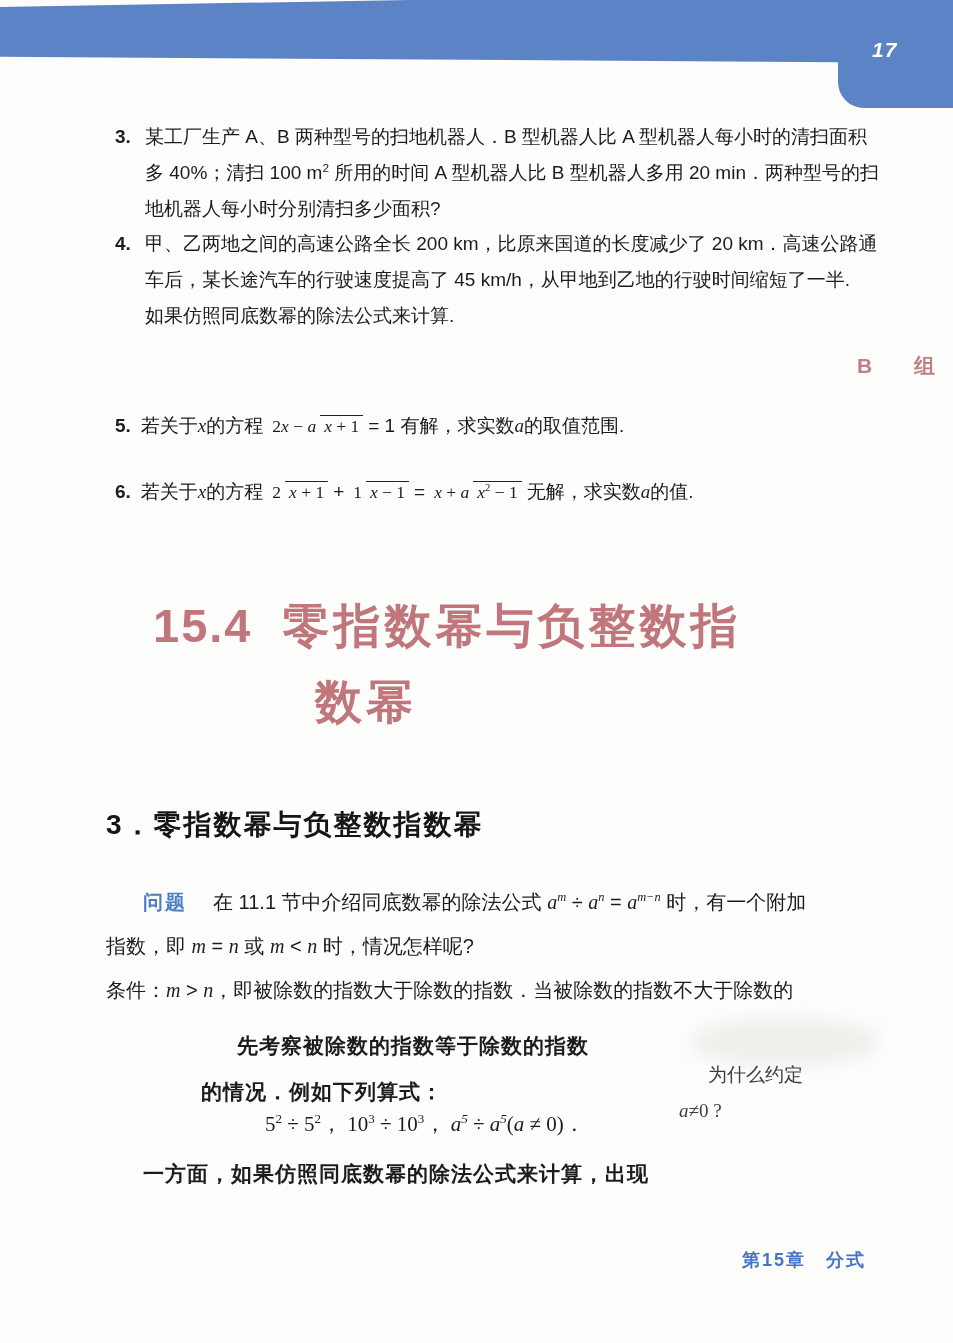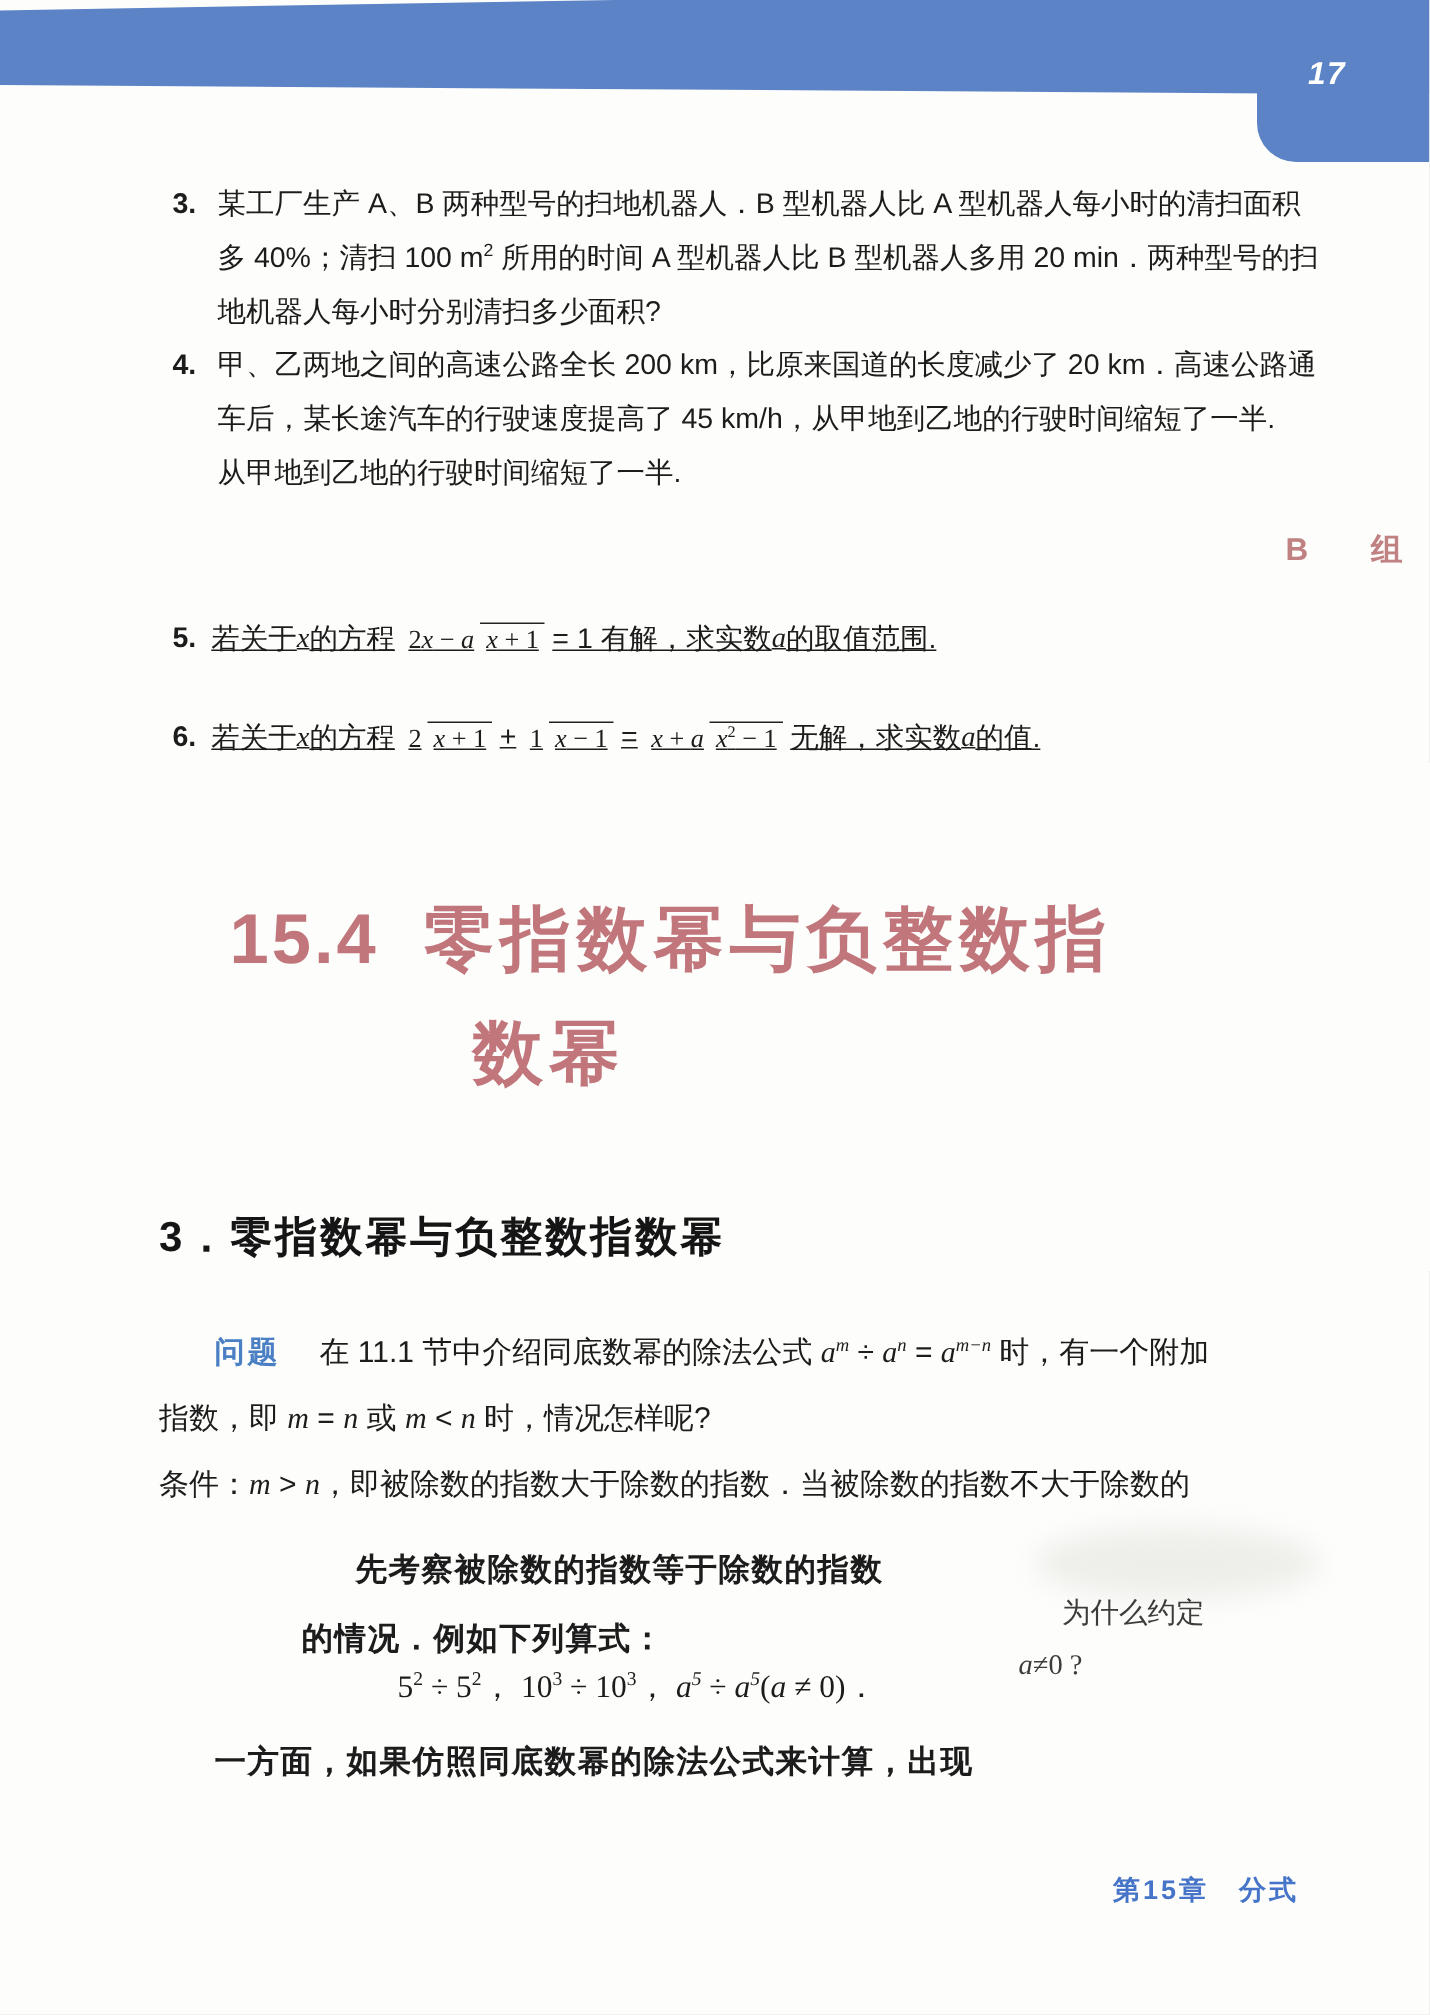--- a/index.html
+++ b/index.html
@@ -29,21 +29,21 @@
   .problem{position:absolute;}
   .problem .lines{margin-left:30px;}
   .mi{font-family:"Liberation Serif", serif; font-style:italic;}
   .serif{font-family:"Liberation Serif", serif;}
   sup{font-size:0.62em; line-height:0; vertical-align:super;}
   .frac{display:inline-flex; flex-direction:row; align-items:flex-end;
         vertical-align:middle; margin:0 5px; font-size:0.92em; line-height:1.25;
         font-family:"Liberation Serif", serif;}
   .frac .den{border-top:1.6px solid #222; padding:0 4px;}
   .frac .num{padding:0 4px;}
-  .mathline{display:flex; align-items:center; font-size:19px; white-space:nowrap;text-decoration:underline;}
+  .mathline{display:flex; align-items:center; font-size:19px; white-space:nowrap;}
   
   .group-label{
     position:absolute; left:0; width:953px; top:352px; text-align:right;
     color:#c08183; font-weight:700; font-size:21px; letter-spacing:18px;
   }
   .section-title{
     position:absolute; left:105px; top:588px; width:760px;
     color:#c1767c; font-weight:700; font-size:47px; line-height:76px;
     letter-spacing:4px;
     margin-left:48px;
@@ -101,21 +101,21 @@
       <div class="probline"><span>多 40%；清扫 100 m</span><sup>2</sup><span> 所用的时间 A 型机器人比 B 型机器人多用 20 min．两种型号的扫</span></div>
       <div class="probline"><span>地机器人每小时分别清扫多少面积?</span></div>
     </div>
   </div>
 
   <div class="problem" style="left:115px; top:226px;">
     <span class="pnum probline">4.</span>
     <div class="lines">
       <div class="probline"><span>甲、乙两地之间的高速公路全长 200 km，比原来国道的长度减少了 20 km．高速公路通</span></div>
       <div class="probline"><span>车后，某长途汽车的行驶速度提高了 45 km/h，从甲地到乙地的行驶时间缩短了一半.</span></div>
-      <div class="probline"><span>从甲地到乙地的行驶时间缩短了一半.</span></div>
+      <div class="probline"><span>如果仿照同底数幂的除法公式来计算.</span></div>
     </div>
   </div>
 
   <div class="group-label">B 组</div>
 
   <div class="problem" style="left:115px; top:398px; height:56px; display:flex; align-items:center;">
     <span class="pnum" style="position:static; margin-right:10px; font-size:19px;">5.</span>
     <div class="mathline">
         <span>若关于 </span>
         <span class="mi">x</span>

